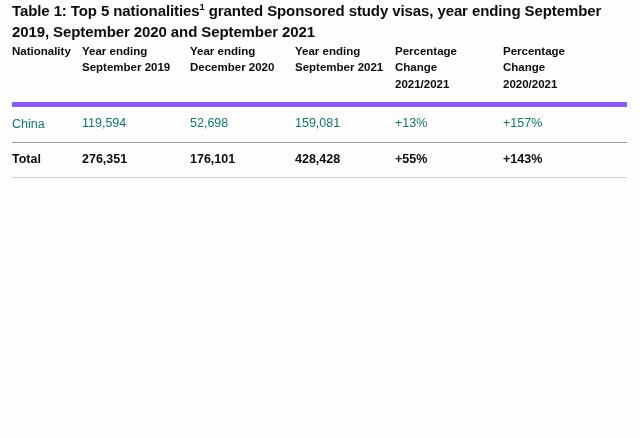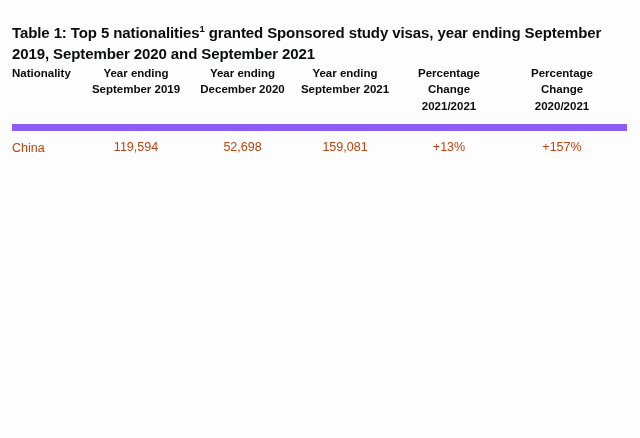--- a/index.html
+++ b/index.html
@@ -2,42 +2,42 @@
 <html><head>
 <meta charset="utf-8">
 <style>
   html, body { margin: 0; padding: 0; }
   body {
     width: 640px; height: 438px; overflow: hidden;
     background: #fdfdfd;
     font-family: "Liberation Sans", "DejaVu Sans", sans-serif;
     -webkit-font-smoothing: antialiased;
   }
-  .page { padding: 22px 13px 0 12px; box-sizing: border-box; width: 615px; }
+  .page { padding: 0 13px 0 12px; box-sizing: border-box; width: 615px; }
   .title {
     margin: 0; max-width: 612px;
     font-size: 15px; font-weight: 700; line-height: 1.42;
     color: #0b0c0c; letter-spacing: -0.1px;
   }
   .title sup { font-size: 9.5px; font-weight: 700; }
   table.stats {
     border-collapse: collapse; table-layout: fixed;
     width: 615px; 
   }
   th {
     font-size: 11.5px; font-weight: 700; color: #0b0c0c;
     vertical-align: top; padding: 0 0 9px 0; text-align: left;
     line-height: 1.45;
   }
-  th.num, td.num { text-align: center; }
+  th.num, td.num { text-align: left; }
   th .hl { display: block; }
   tbody td {
-    font-size: 12.5px; color: #c2410c;
+    font-size: 12.5px; color: #0f766e;
     padding: 8px 0 9px 0;
-    border-top: 7px solid #8b5cf6;
+    border-top: 5px solid #8b5cf6;
     vertical-align: top; line-height: 1.35;
     text-align: left;
   }
   td sup, th sup { font-size: 8.5px; }
   tr.total-row td {
     font-weight: 700; color: #0b0c0c;
     border-top: 1px solid #97999b;
     border-bottom: 1px solid #cfd0d1;
   }
   col.c0 { width: 70px; }
@@ -95,16 +95,24 @@
     </thead>
     <tbody>
       <tr>
         <td><span>China</span><sup></sup></td>
         <td class="num">119,594</td>
         <td class="num">52,698</td>
         <td class="num">159,081</td>
         <td class="num">+13%</td>
         <td class="num last">+157%</td>
       </tr>
+      <tr class="total-row">
+        <td>Total</td>
+        <td class="num">276,351</td>
+        <td class="num">176,101</td>
+        <td class="num">428,428</td>
+        <td class="num">+55%</td>
+        <td class="num last">+143%</td>
+      </tr>
     </tbody>
   </table>
 
 </div>
 
 </body></html>

